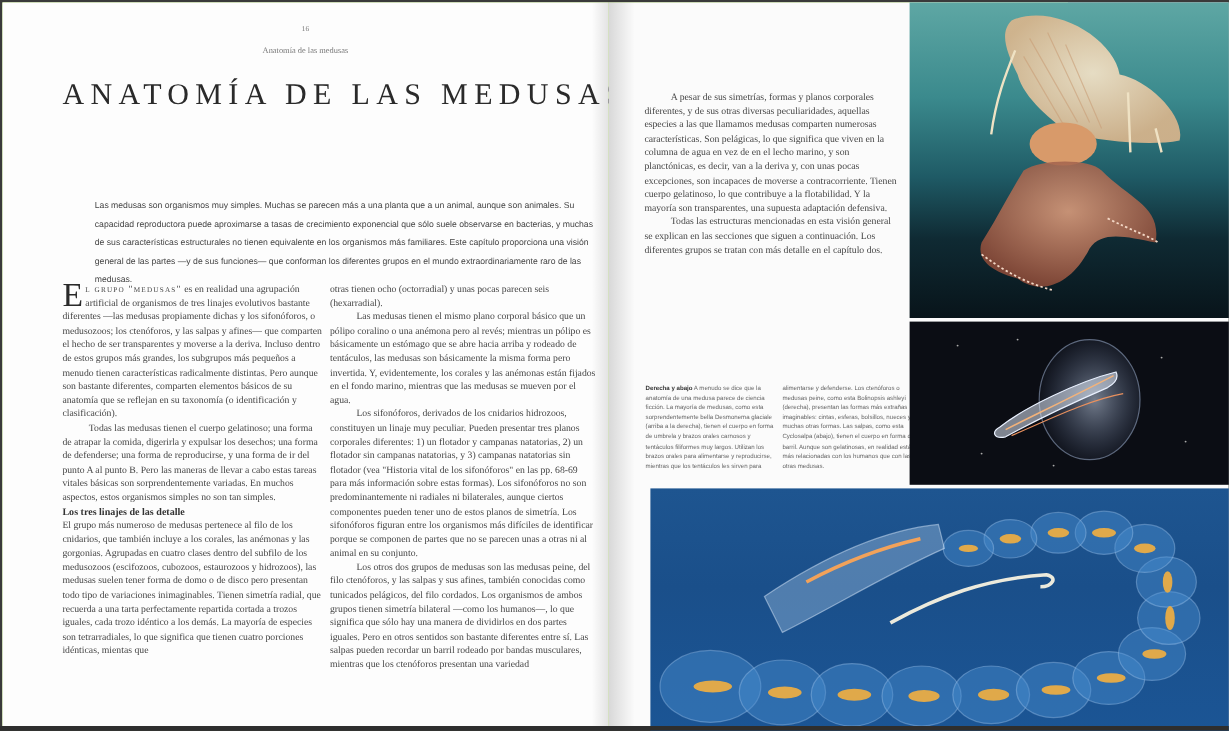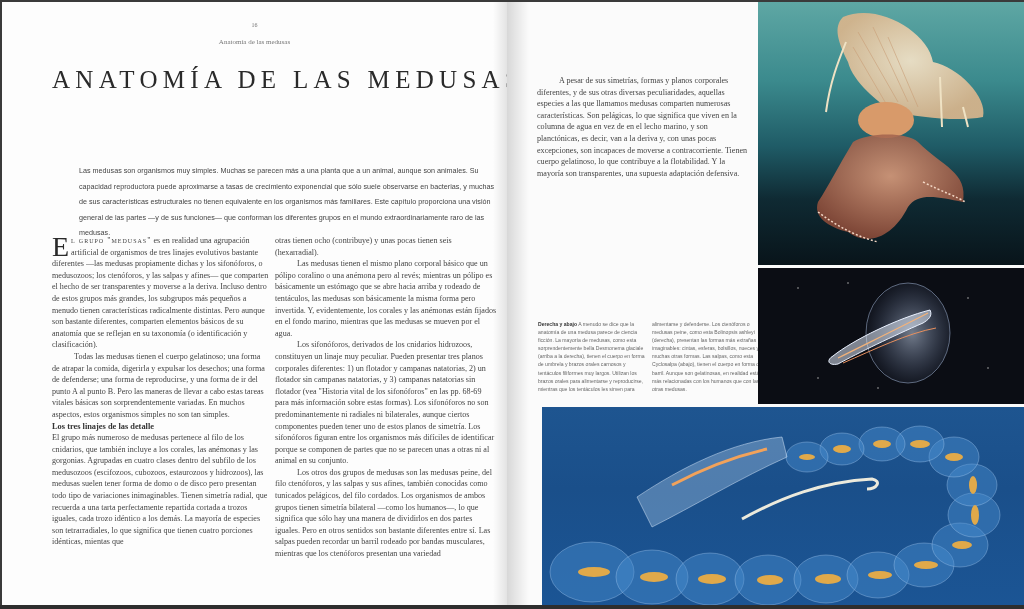--- a/index.html
+++ b/index.html
@@ -68,33 +68,34 @@
     <p class="intro">Las medusas son organismos muy simples. Muchas se parecen más a una planta que a un animal, aunque son animales. Su capacidad reproductora puede aproximarse a tasas de crecimiento exponencial que sólo suele observarse en bacterias, y muchas de sus características estructurales no tienen equivalente en los organismos más familiares. Este capítulo proporciona una visión general de las partes —y de sus funciones— que conforman los diferentes grupos en el mundo extraordinariamente raro de las medusas.</p>
 
     <div class="col col-1">
       <p><span class="dropcap">E</span><span class="smallcaps">l grupo "medusas"</span><span> es en realidad una agrupación artificial de organismos de tres linajes evolutivos bastante diferentes —las medusas propiamente dichas y los sifonóforos, o medusozoos; los ctenóforos, y las salpas y afines— que comparten el hecho de ser transparentes y moverse a la deriva. Incluso dentro de estos grupos más grandes, los subgrupos más pequeños a menudo tienen características radicalmente distintas. Pero aunque son bastante diferentes, comparten elementos básicos de su anatomía que se reflejan en su taxonomía (o identificación y clasificación).</span></p>
       <p class="indent">Todas las medusas tienen el cuerpo gelatinoso; una forma de atrapar la comida, digerirla y expulsar los desechos; una forma de defenderse; una forma de reproducirse, y una forma de ir del punto A al punto B. Pero las maneras de llevar a cabo estas tareas vitales básicas son sorprendentemente variadas. En muchos aspectos, estos organismos simples no son tan simples.</p>
       <p class="subhead">Los tres linajes de las detalle</p>
       <p>El grupo más numeroso de medusas pertenece al filo de los cnidarios, que también incluye a los corales, las anémonas y las gorgonias. Agrupadas en cuatro clases dentro del subfilo de los medusozoos (escifozoos, cubozoos, estaurozoos y hidrozoos), las medusas suelen tener forma de domo o de disco pero presentan todo tipo de variaciones inimaginables. Tienen simetría radial, que recuerda a una tarta perfectamente repartida cortada a trozos iguales, cada trozo idéntico a los demás. La mayoría de especies son tetrarradiales, lo que significa que tienen cuatro porciones idénticas, mientas que</p>
     </div>
 
     <div class="col col-2">
-      <p>otras tienen ocho (contribuye) y unas pocas tienen seis (hexarradial).</p>
+      <p>otras tienen ocho (octorradial) y unas pocas parecen seis (hexarradial).</p>
       <p class="indent">Las medusas tienen el mismo plano corporal básico que un pólipo coralino o una anémona pero al revés; mientras un pólipo es básicamente un estómago que se abre hacia arriba y rodeado de tentáculos, las medusas son básicamente la misma forma pero invertida. Y, evidentemente, los corales y las anémonas están fijados en el fondo marino, mientras que las medusas se mueven por el agua.</p>
       <p class="indent">Los sifonóforos, derivados de los cnidarios hidrozoos, constituyen un linaje muy peculiar. Pueden presentar tres planos corporales diferentes: 1) un flotador y campanas natatorias, 2) un flotador sin campanas natatorias, y 3) campanas natatorias sin flotador (vea "Historia vital de los sifonóforos" en las pp. 68-69 para más información sobre estas formas). Los sifonóforos no son predominantemente ni radiales ni bilaterales, aunque ciertos componentes pueden tener uno de estos planos de simetría. Los sifonóforos figuran entre los organismos más difíciles de identificar porque se componen de partes que no se parecen unas a otras ni al animal en su conjunto.</p>
       <p class="indent">Los otros dos grupos de medusas son las medusas peine, del filo ctenóforos, y las salpas y sus afines, también conocidas como tunicados pelágicos, del filo cordados. Los organismos de ambos grupos tienen simetría bilateral —como los humanos—, lo que significa que sólo hay una manera de dividirlos en dos partes iguales. Pero en otros sentidos son bastante diferentes entre sí. Las salpas pueden recordar un barril rodeado por bandas musculares, mientras que los ctenóforos presentan una variedad</p>
     </div>
   </div>
 
   <div class="page-right">
     <div class="gutter-right"></div>
   </div>
 
   <div class="col col-3">
     <p class="indent">A pesar de sus simetrías, formas y planos corporales diferentes, y de sus otras diversas peculiaridades, aquellas especies a las que llamamos medusas comparten numerosas características. Son pelágicas, lo que significa que viven en la columna de agua en vez de en el lecho marino, y son planctónicas, es decir, van a la deriva y, con unas pocas excepciones, son incapaces de moverse a contracorriente. Tienen cuerpo gelatinoso, lo que contribuye a la flotabilidad. Y la mayoría son transparentes, una supuesta adaptación defensiva.</p>
+    <p class="indent">Todas las estructuras mencionadas en esta visión general se explican en las secciones que siguen a continuación. Los diferentes grupos se tratan con más detalle en el capítulo dos.</p>
   </div>
 
   <div class="caption caption-1">
     <b>Derecha y abajo</b><span> A menudo se dice que la anatomía de una medusa parece de ciencia ficción. La mayoría de medusas, como esta sorprendentemente bella Desmonema glaciale (arriba a la derecha), tienen el cuerpo en forma de umbrela y brazos orales carnosos y tentáculos filiformes muy largos. Utilizan los brazos orales para alimentarse y reproducirse, mientras que los tentáculos les sirven para</span>
   </div>
   <div class="caption caption-2">alimentarse y defenderse. Los ctenóforos o medusas peine, como esta Bolinopsis ashleyi (derecha), presentan las formas más extrañas imaginables: cintas, esferas, bolsillos, nueces y muchas otras formas. Las salpas, como esta Cyclosalpa (abajo), tienen el cuerpo en forma de barril. Aunque son gelatinosas, en realidad están más relacionadas con los humanos que con las otras medusas.</div>
 
   <div class="photo photo-top">
     <svg viewBox="0 0 268 263">
       <defs>

